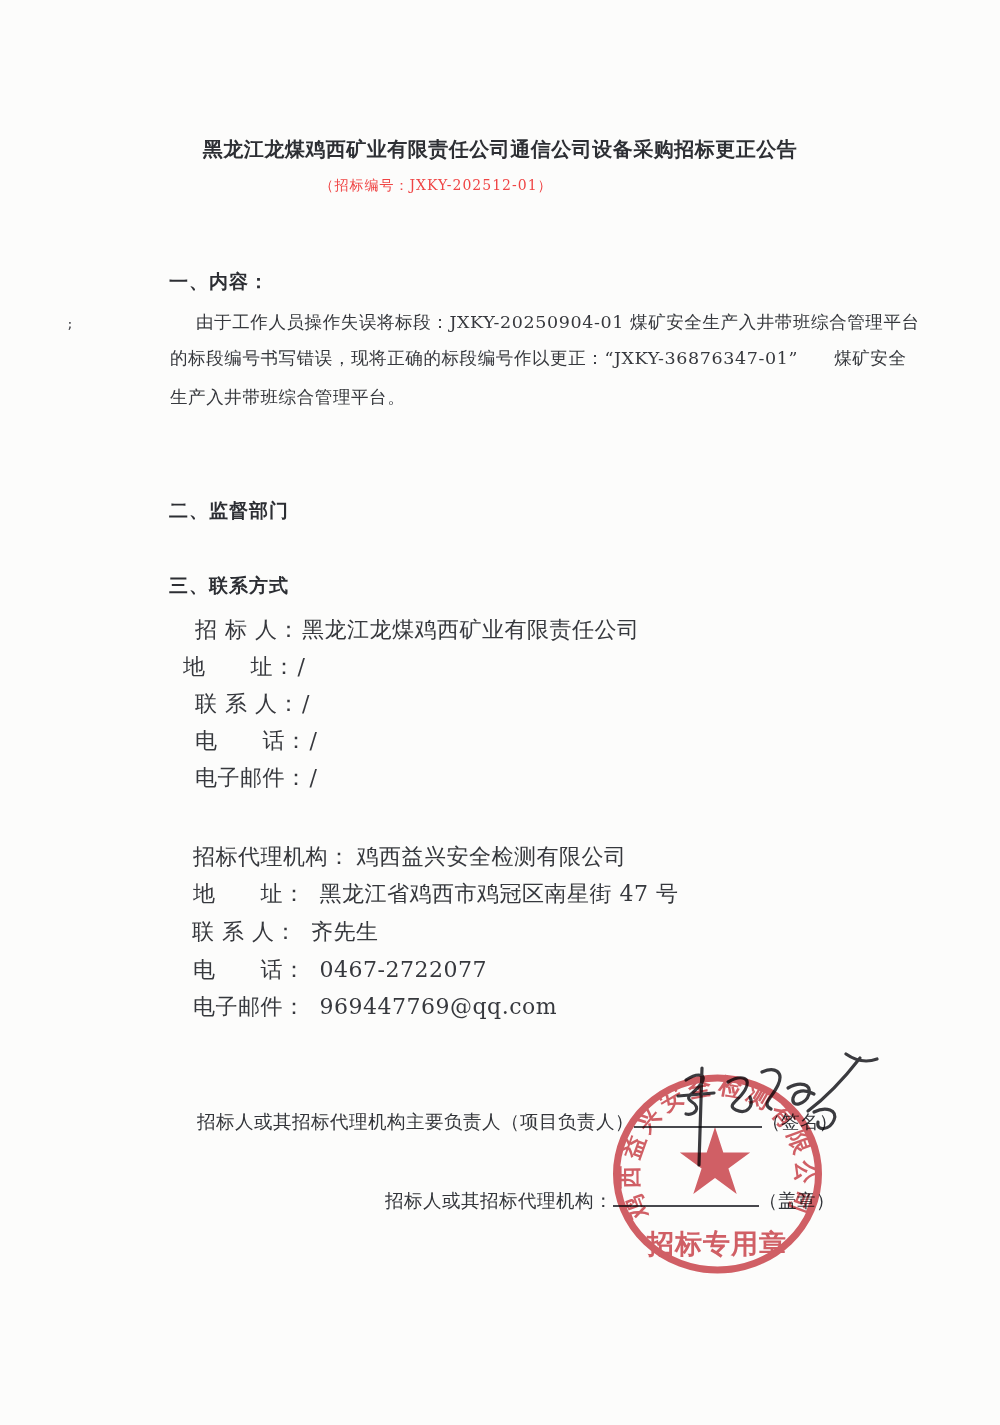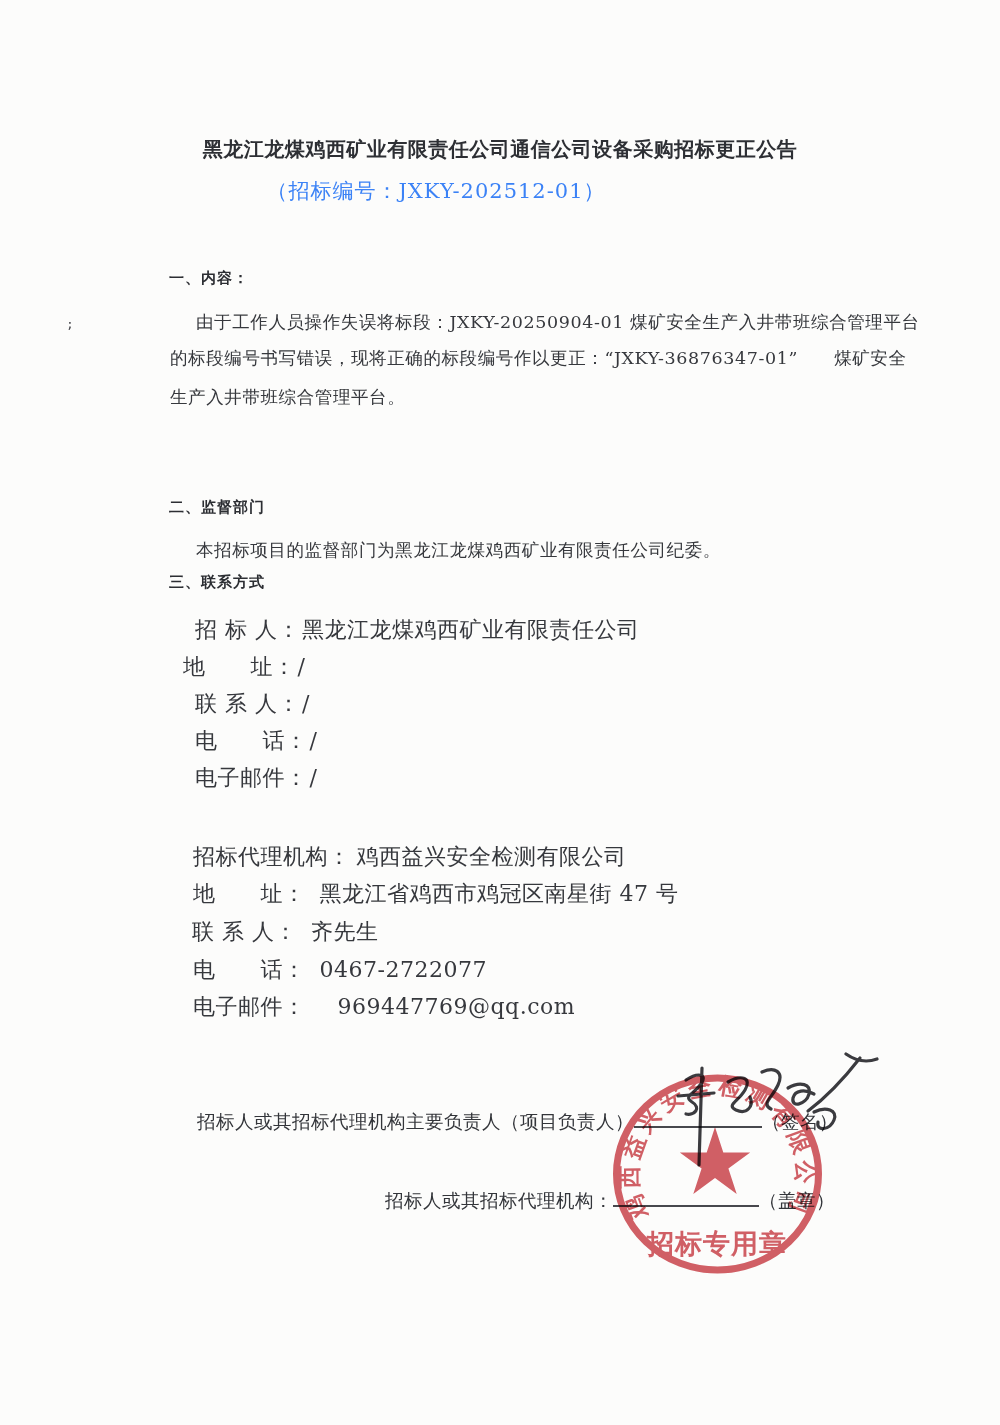--- a/index.html
+++ b/index.html
@@ -12,24 +12,24 @@
     color:#33353a;
     overflow:hidden;
   }
   .abs{position:absolute;white-space:nowrap;}
   .doc-title{
     top:136px;left:0;width:1000px;text-align:center;
     font-size:20px;font-weight:bold;color:#2d2f34;letter-spacing:0.5px;
   }
   .doc-subtitle{
     top:177px;left:0;width:872px;text-align:center;
-    font-size:21px;color:#3b82f6;letter-spacing:1px;
+    font-size:14px;color:#ef4444;letter-spacing:1px;
   }
   .sec-heading{
-    left:169px;font-size:15px;font-weight:bold;color:#2c2e33;letter-spacing:1px;
+    left:169px;font-size:19px;font-weight:bold;color:#2c2e33;letter-spacing:1px;
   }
   .body-line{
     left:170px;font-size:17.5px;letter-spacing:0.6px;color:#36383d;
   }
   .indent{left:196px;}
   .row{height:24px;font-size:22px;letter-spacing:0.5px;color:#36383d;}
   .row .lab{display:inline-block;}
   .row .val{display:inline-block;margin-left:2px;}
   .footer-line{
     font-size:18.5px;color:#33353a;letter-spacing:0.5px;
@@ -59,21 +59,20 @@
 
   <div class="abs doc-title">黑龙江龙煤鸡西矿业有限责任公司通信公司设备采购招标更正公告</div>
   <div class="abs doc-subtitle">（招标编号：JXKY-202512-01）</div>
 
   <div class="abs sec-heading" style="top:269px;">一、内容：</div>
   <div class="abs body-line indent" style="top:310px;">由于工作人员操作失误将标段：JXKY-20250904-01 煤矿安全生产入井带班综合管理平台</div>
   <div class="abs body-line" style="top:346px;">的标段编号书写错误，现将正确的标段编号作以更正：“JXKY-36876347-01”　　煤矿安全</div>
   <div class="abs body-line" style="top:385px;">生产入井带班综合管理平台。</div>
 
   <div class="abs sec-heading" style="top:498px;">二、监督部门</div>
-  <div class="abs body-line indent" style="top:538px;">本招标项目的监督部门为黑龙江龙煤鸡西矿业有限责任公司纪委。</div>
 
   <div class="abs sec-heading" style="top:573px;">三、联系方式</div>
 
   <div class="abs row" style="left:195px;top:615px;">
     <span class="lab">招 标 人：</span><span class="val">黑龙江龙煤鸡西矿业有限责任公司</span>
   </div>
   <div class="abs row" style="left:183px;top:652px;">
     <span class="lab">地　　址：</span><span class="val">/</span>
   </div>
   <div class="abs row" style="left:195px;top:689px;">
@@ -92,21 +91,21 @@
   <div class="abs row" style="left:193px;top:879px;">
     <span class="lab">地　　址：</span><span class="val" style="margin-left:14px;">黑龙江省鸡西市鸡冠区南星街 47 号</span>
   </div>
   <div class="abs row" style="left:192px;top:917px;">
     <span class="lab">联 系 人：</span><span class="val" style="margin-left:14px;">齐先生</span>
   </div>
   <div class="abs row" style="left:193px;top:955px;">
     <span class="lab">电　　话：</span><span class="val" style="margin-left:14px;text-align:right;">0467-2722077</span>
   </div>
   <div class="abs row" style="left:193px;top:992px;">
-    <span class="lab">电子邮件：</span><span class="val" style="margin-left:32px;text-align:center;">969447769@qq.com</span>
+    <span class="lab">电子邮件：</span><span class="val" style="margin-left:14px;text-align:center;">969447769@qq.com</span>
   </div>
 
   <div class="abs footer-line" style="left:385px;top:1186px;">
     <span>招标人或其招标代理机构：</span><span class="blank-line" style="width:146px;"></span><span>（盖章）</span>
   </div>
   <div class="abs footer-line" style="left:197px;top:1107px;">
     <span>招标人或其招标代理机构主要负责人（项目负责人）</span><span class="blank-line" style="width:128px;"></span><span>（签名）</span>
   </div>
 
   <div class="abs stamp-wrap">

